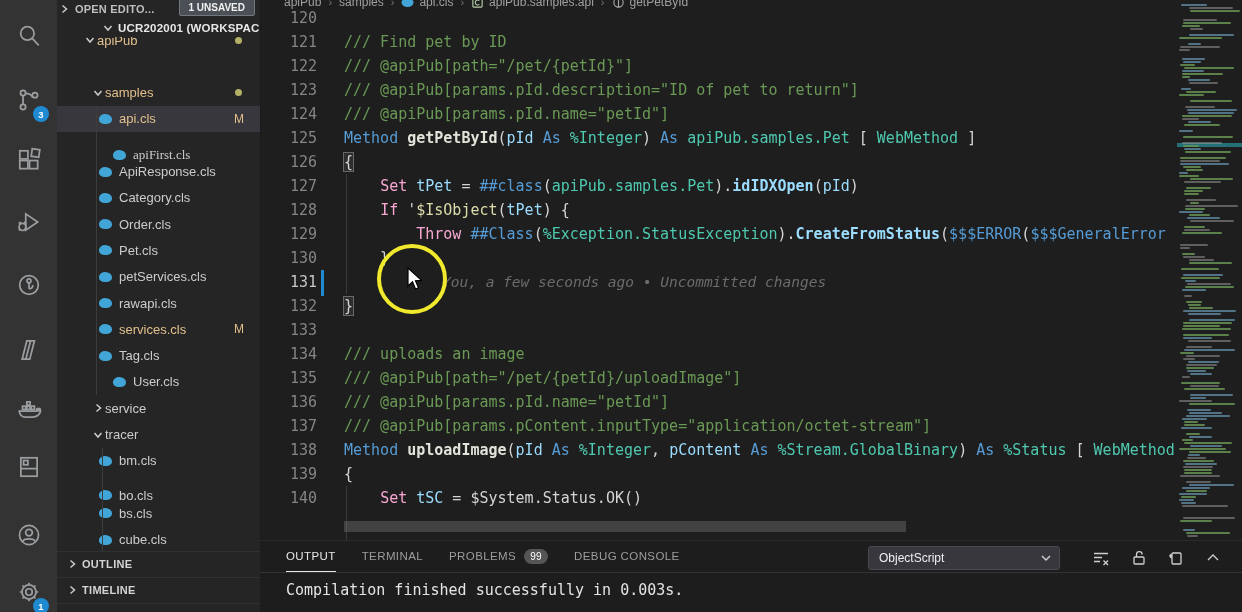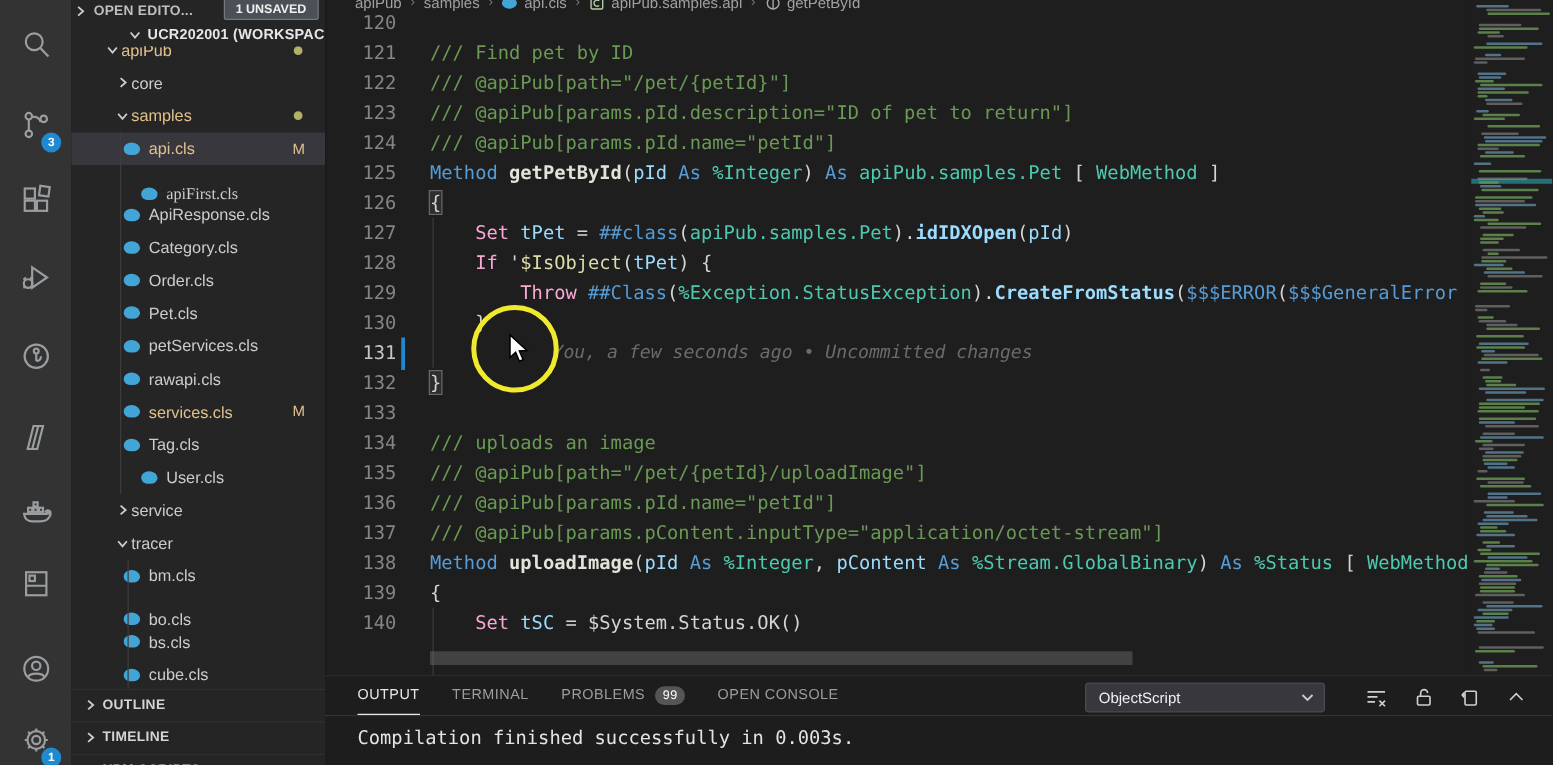--- a/index.html
+++ b/index.html
@@ -167,28 +167,20 @@
   <div id="sidebar">
     <div id="tree">
         <div class="tree-row" style="top: 27px; padding-left: 26px;">
           <span class="tw-chev">
             <svg width="10" height="10" viewBox="0 0 10 10">
               <path d="M1.5 3l3.5 4 3.5-4"></path>
             </svg>
           </span>
           <span class="tree-label modified">apiPub</span>
           <span class="mod-dot"></span>
-        </div>
-        <div class="tree-row" style="top: 53.3px; padding-left: 34px;">
-          <span class="tw-chev">
-            <svg width="10" height="10" viewBox="0 0 10 10">
-              <path d="M3.5 1.5l4 3.5-4 3.5"></path>
-            </svg>
-          </span>
-          <span class="tree-label">core</span>
         </div>
         <div class="tree-row" style="top: 79.6px; padding-left: 34px;">
           <span class="tw-chev">
             <svg width="10" height="10" viewBox="0 0 10 10">
               <path d="M1.5 3l3.5 4 3.5-4"></path>
             </svg>
           </span>
           <span class="tree-label modified">samples</span>
           <span class="mod-dot"></span>
         </div>
@@ -540,21 +532,21 @@
           <span>OUTPUT</span>
         </div>
         <div class="ptab">
           <span>TERMINAL</span>
         </div>
         <div class="ptab">
           <span>PROBLEMS</span>
           <span class="ptab-badge">99</span>
         </div>
         <div class="ptab">
-          <span>OPEN CONSOLE</span>
+          <span>DEBUG CONSOLE</span>
         </div>
       </div>
     <div id="channel-select">
       <span>ObjectScript</span>
       <svg width="12" height="12" viewBox="0 0 12 12">
           <path d="M2 4l4 4 4-4"></path>
         </svg>
     </div>
     <div class="panel-icon" style="left:828px">
       <svg width="18" height="18" viewBox="0 0 18 18">

